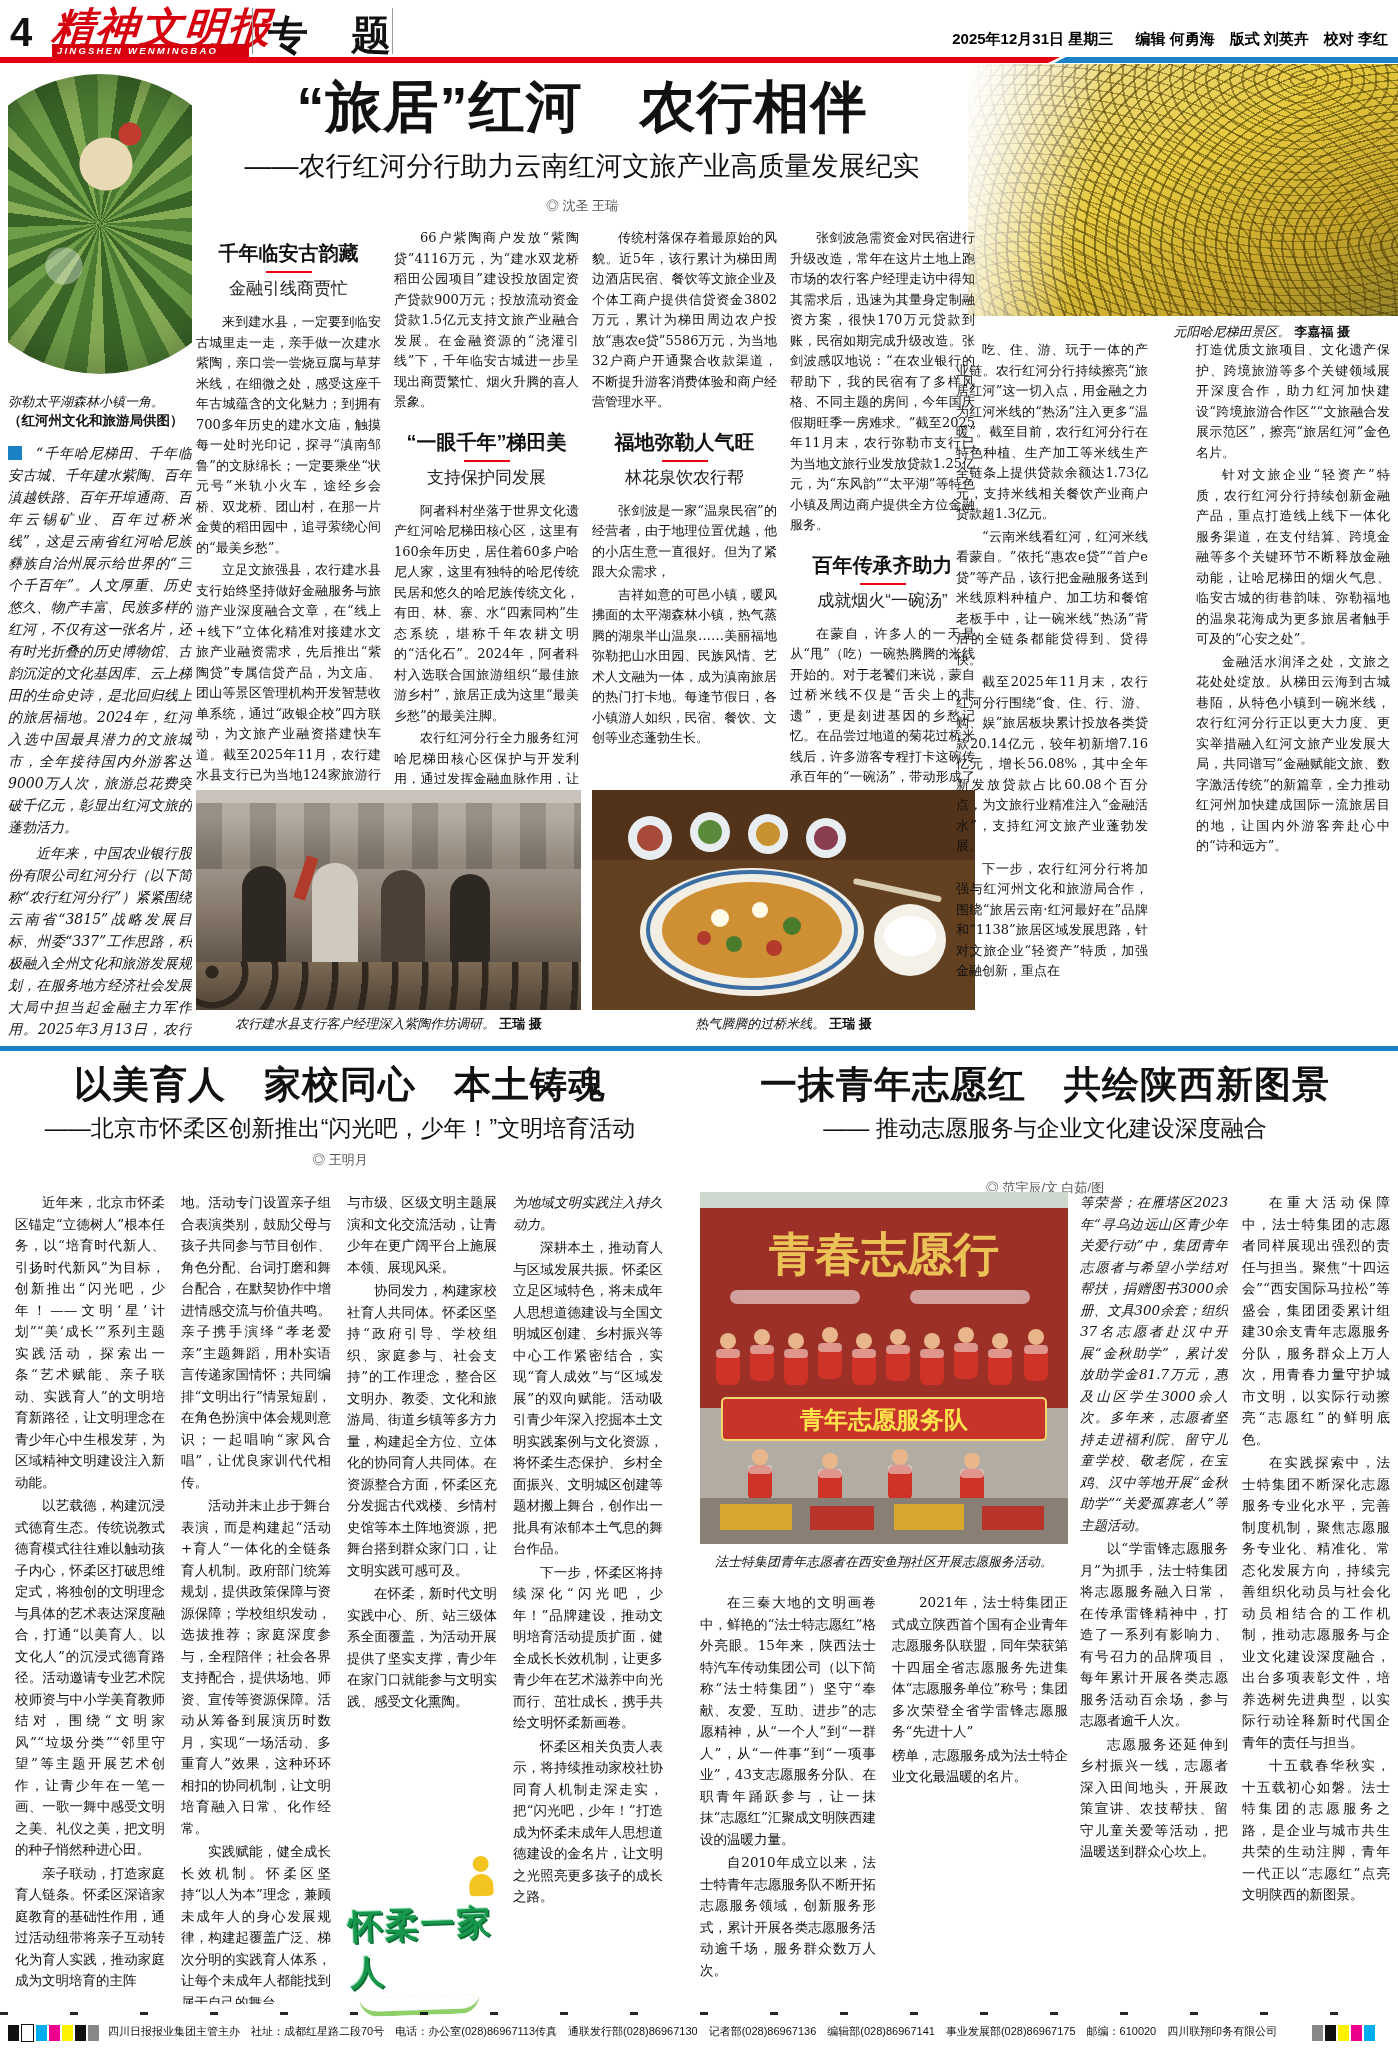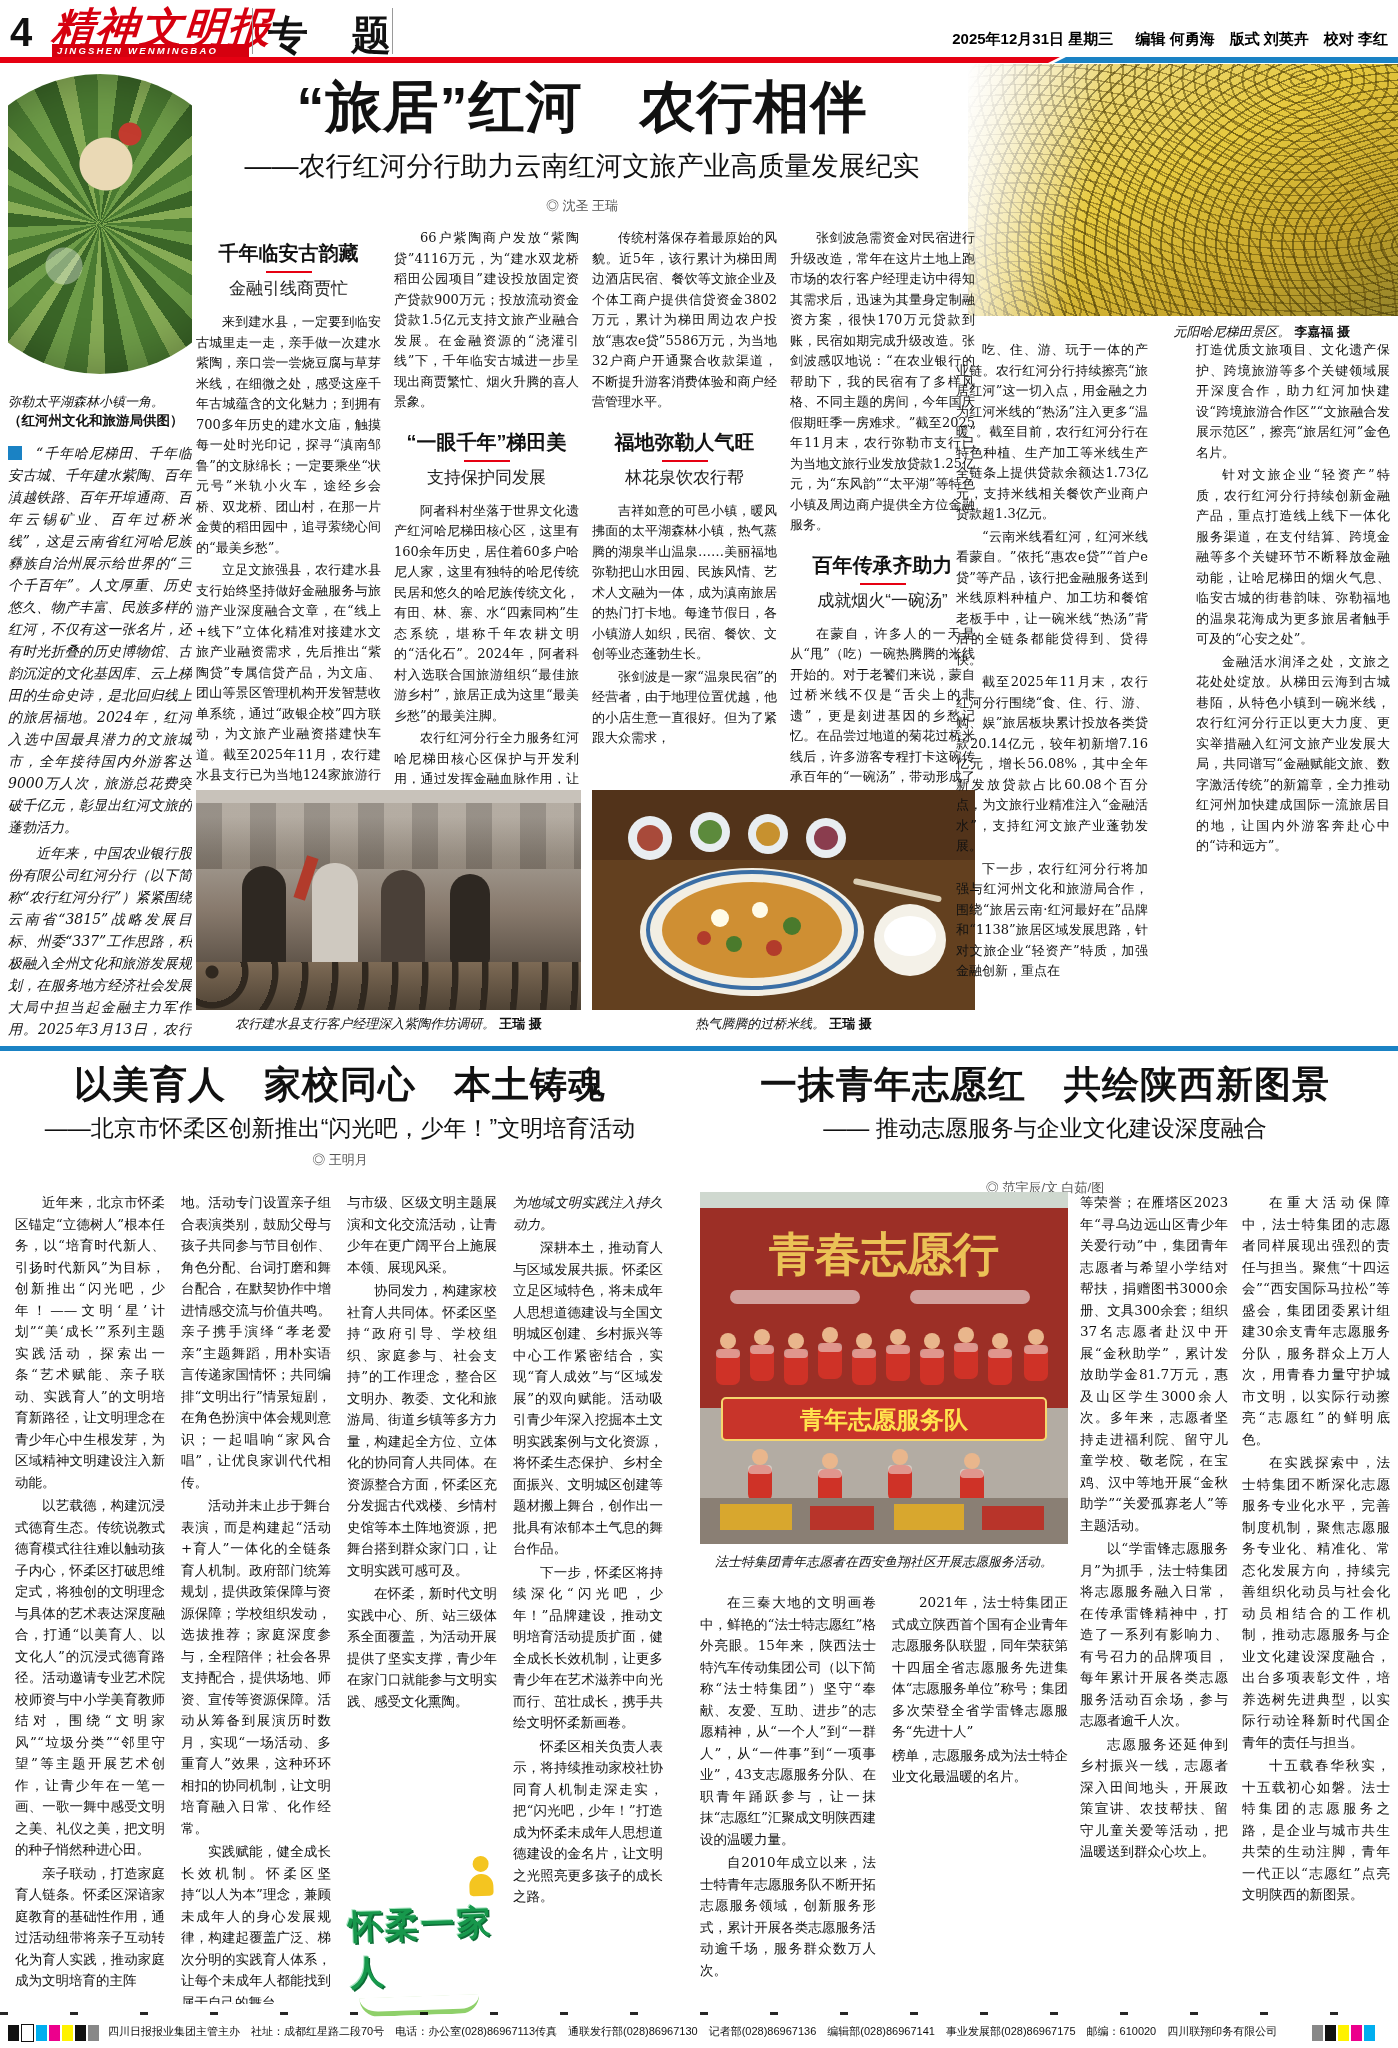--- a/index.html
+++ b/index.html
@@ -132,22 +132,22 @@
     <p class="p">农行红河分行全力服务红河哈尼梯田核心区保护与开发利用，通过发挥金融血脉作用，让世界遗产的绿水青山成为乡亲们增收致富的金山银山，帮助哈尼梯田以及周边村寨留住了</p>
   </div>
 
   <div class="col" style="left:592px;top:228px;width:185px;height:556px;">
     <p class="p">传统村落保存着最原始的风貌。近5年，该行累计为梯田周边酒店民宿、餐饮等文旅企业及个体工商户提供信贷资金3802万元，累计为梯田周边农户投放“惠农e贷”5586万元，为当地32户商户开通聚合收款渠道，不断提升游客消费体验和商户经营管理水平。</p>
     <div class="sh">
       <div class="l1">福地弥勒人气旺</div>
       <div class="rrule"></div>
       <div class="l2">林花泉饮农行帮</div>
     </div>
+    <p class="p">张剑波是一家“温泉民宿”的经营者，由于地理位置优越，他的小店生意一直很好。但为了紧跟大众需求，</p>
     <p class="p">吉祥如意的可邑小镇，暖风拂面的太平湖森林小镇，热气蒸腾的湖泉半山温泉……美丽福地弥勒把山水田园、民族风情、艺术人文融为一体，成为滇南旅居的热门打卡地。每逢节假日，各小镇游人如织，民宿、餐饮、文创等业态蓬勃生长。</p>
-    <p class="p">张剑波是一家“温泉民宿”的经营者，由于地理位置优越，他的小店生意一直很好。但为了紧跟大众需求，</p>
   </div>
 
   <div class="col" style="left:790px;top:228px;width:185px;height:556px;">
     <p class="p">张剑波急需资金对民宿进行升级改造，常年在这片土地上跑市场的农行客户经理走访中得知其需求后，迅速为其量身定制融资方案，很快170万元贷款到账，民宿如期完成升级改造。张剑波感叹地说：“在农业银行的帮助下，我的民宿有了多样风格、不同主题的房间，今年国庆假期旺季一房难求。”截至2025年11月末，农行弥勒市支行已为当地文旅行业发放贷款1.25亿元，为“东风韵”“太平湖”等特色小镇及周边商户提供全方位金融服务。</p>
     <div class="sh">
       <div class="l1">百年传承齐助力</div>
       <div class="rrule"></div>
       <div class="l2">成就烟火“一碗汤”</div>
     </div>
     <p class="p">在蒙自，许多人的一天是从“甩”（吃）一碗热腾腾的米线开始的。对于老饕们来说，蒙自过桥米线不仅是“舌尖上的非遗”，更是刻进基因的乡愁记忆。在品尝过地道的菊花过桥米线后，许多游客专程打卡这碗传承百年的“一碗汤”，带动形成了集</p>
@@ -292,21 +292,21 @@
 
   <div class="col" style="left:700px;top:1592px;width:176px;height:412px;">
     <p class="pb">在三秦大地的文明画卷中，鲜艳的“法士特志愿红”格外亮眼。15年来，陕西法士特汽车传动集团公司（以下简称“法士特集团”）坚守“奉献、友爱、互助、进步”的志愿精神，从“一个人”到“一群人”，从“一件事”到“一项事业”，43支志愿服务分队、在职青年踊跃参与，让一抹抹“志愿红”汇聚成文明陕西建设的温暖力量。</p>
     <p class="pb">自2010年成立以来，法士特青年志愿服务队不断开拓志愿服务领域，创新服务形式，累计开展各类志愿服务活动逾千场，服务群众数万人次。</p>
   </div>
   <div class="col" style="left:892px;top:1592px;width:176px;height:412px;">
     <p class="pb">2021年，法士特集团正式成立陕西首个国有企业青年志愿服务队联盟，同年荣获第十四届全省志愿服务先进集体“志愿服务单位”称号；集团多次荣登全省学雷锋志愿服务“先进十人”</p>
     <p class="pb" style="text-indent:0;">榜单，志愿服务成为法士特企业文化最温暖的名片。</p>
   </div>
   <div class="col" style="left:1080px;top:1192px;width:148px;height:812px;">
-    <p class="pb" style="text-indent:0;">等荣誉；在雁塔区2023年“寻乌边远山区青少年关爱行动”中，集团青年志愿者与希望小学结对帮扶，捐赠图书3000余册、文具300余套；组织37名志愿者赴汉中开展“金秋助学”，累计发放助学金81.7万元，惠及山区学生3000余人次。多年来，志愿者坚持走进福利院、留守儿童学校、敬老院，在宝鸡、汉中等地开展“金秋助学”“关爱孤寡老人”等主题活动。</p>
+    <p class="pb" style="text-indent:0;font-style:italic;">等荣誉；在雁塔区2023年“寻乌边远山区青少年关爱行动”中，集团青年志愿者与希望小学结对帮扶，捐赠图书3000余册、文具300余套；组织37名志愿者赴汉中开展“金秋助学”，累计发放助学金81.7万元，惠及山区学生3000余人次。多年来，志愿者坚持走进福利院、留守儿童学校、敬老院，在宝鸡、汉中等地开展“金秋助学”“关爱孤寡老人”等主题活动。</p>
     <p class="pb">以“学雷锋志愿服务月”为抓手，法士特集团将志愿服务融入日常，在传承雷锋精神中，打造了一系列有影响力、有号召力的品牌项目，每年累计开展各类志愿服务活动百余场，参与志愿者逾千人次。</p>
     <p class="pb">志愿服务还延伸到乡村振兴一线，志愿者深入田间地头，开展政策宣讲、农技帮扶、留守儿童关爱等活动，把温暖送到群众心坎上。</p>
   </div>
   <div class="col" style="left:1242px;top:1192px;width:148px;height:812px;">
     <p class="pb">在重大活动保障中，法士特集团的志愿者同样展现出强烈的责任与担当。聚焦“十四运会”“西安国际马拉松”等盛会，集团团委累计组建30余支青年志愿服务分队，服务群众上万人次，用青春力量守护城市文明，以实际行动擦亮“志愿红”的鲜明底色。</p>
     <p class="pb">在实践探索中，法士特集团不断深化志愿服务专业化水平，完善制度机制，聚焦志愿服务专业化、精准化、常态化发展方向，持续完善组织化动员与社会化动员相结合的工作机制，推动志愿服务与企业文化建设深度融合，出台多项表彰文件，培养选树先进典型，以实际行动诠释新时代国企青年的责任与担当。</p>
     <p class="pb">十五载春华秋实，十五载初心如磐。法士特集团的志愿服务之路，是企业与城市共生共荣的生动注脚，青年一代正以“志愿红”点亮文明陕西的新图景。</p>
   </div>
 
   <div class="abs ticks" style="left:0;top:2012px;width:1398px;height:3px;"></div>

